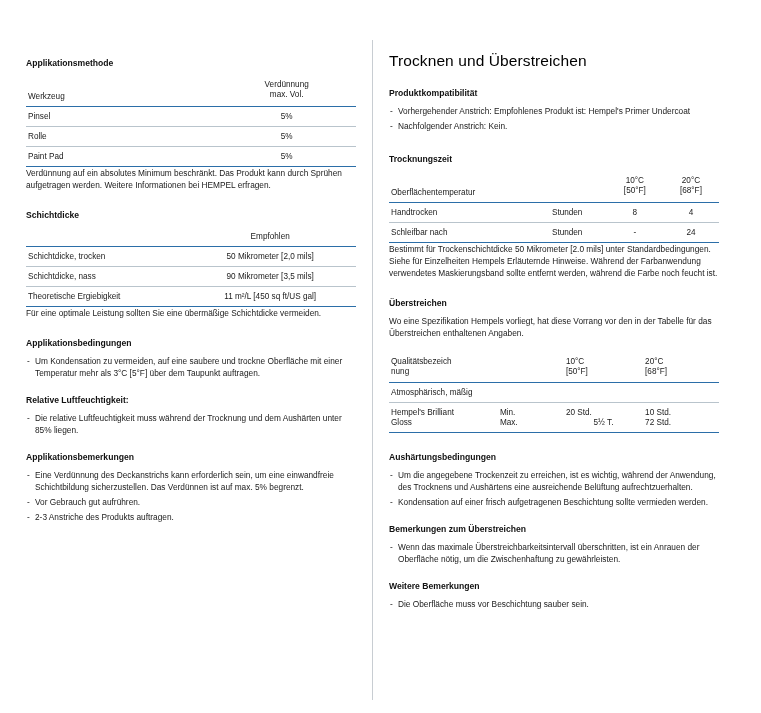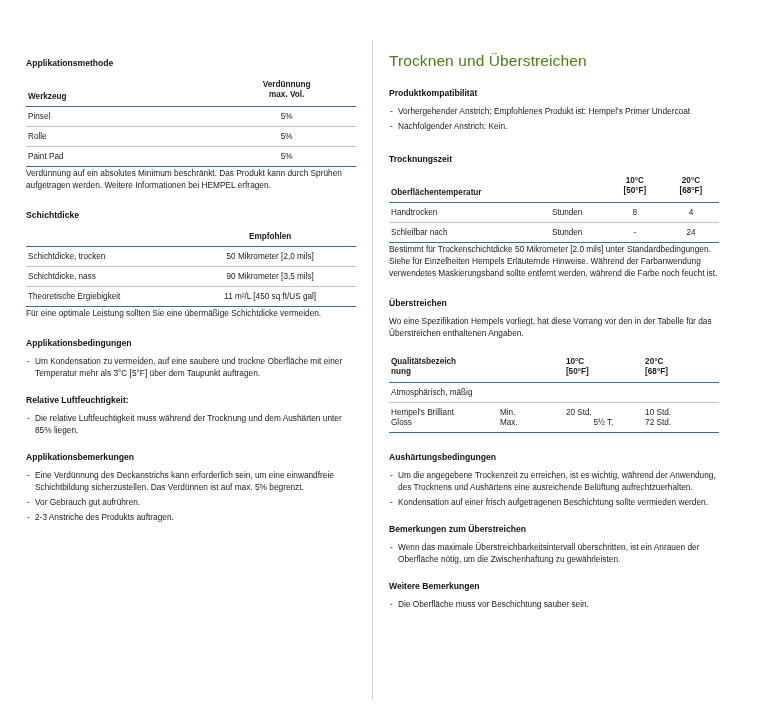--- a/index.html
+++ b/index.html
@@ -38,21 +38,21 @@
     position: absolute;
     left: 372px;
     top: 40px;
     width: 1px;
     height: 660px;
     background: #c8cdd2;
   }
   h1.section-heading {
     font-size: 15.5px;
     font-weight: normal;
-    color: #4d7c0f;
+    color: #000000;
     margin: 0 0 18px 0;
     letter-spacing: 0.1px;
   }
   h2.block-title {
     font-size: 8.6px;
     font-weight: bold;
     margin: 0 0 7px 0;
     color: #111;
   }
   .spacer-lg { height: 19px; }
@@ -65,21 +65,21 @@
   }
   table.tbl td, table.tbl th {
     padding: 5px 2px 5px 2px;
     text-align: left;
     font-weight: normal;
     vertical-align: bottom;
   }
   .rule-bot td, .rule-bot th { border-bottom: 1px solid #2b6ea8; }
   .rule-bot-light td { border-bottom: 1px solid #b9c4cc; }
   .hdr-cell {
-    font-weight: bold;
+    font-weight: normal;
     font-size: 8.2px;
   }
   .c-center { text-align: center !important; }
 
   p.body {
     margin: 0 0 0 0;
     font-size: 8.3px;
     line-height: 1.45;
   }
   ul.bullets {

